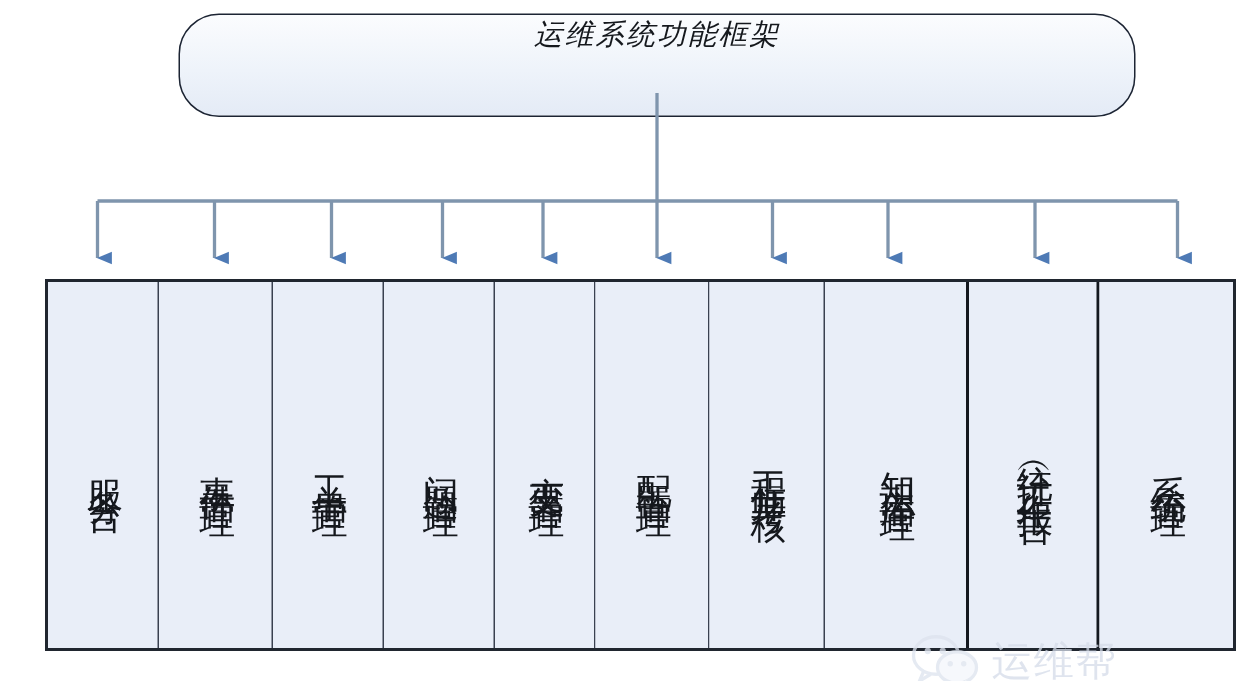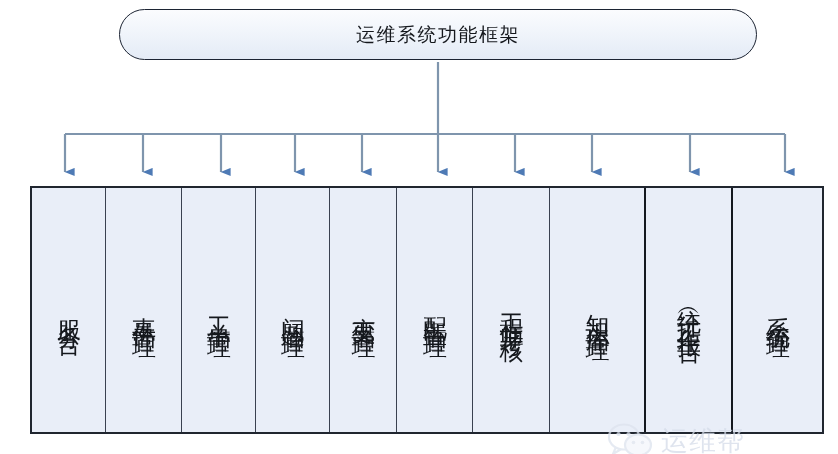--- a/index.html
+++ b/index.html
@@ -10,26 +10,26 @@
     overflow:hidden;
     position:relative;
   }
   #diagram{
     position:absolute;left:0;top:0;width:838px;height:454px;
   }
 
   
   .title-box{
     position:absolute;
-    left:119px;top:9px;width:638px;height:51px;
+    left:119px;top:9px;width:638px;height:69px;
     box-sizing:border-box;
     border:1.6px solid #1c2433;
     border-radius:27px;
     background:linear-gradient(180deg,#fbfcfe 0%,#eef3fa 55%,#e4ebf6 100%);
-    display:flex;align-items:center;justify-content:center;
+    display:flex;align-items:flex-start;justify-content:center;font-style:italic;
   }
   .title-text{
     font-size:19px;
     letter-spacing:1.5px;
     color:#15181d;
     font-family:"Liberation Serif","DejaVu Serif",serif;
     white-space:nowrap;
   }
 
   

